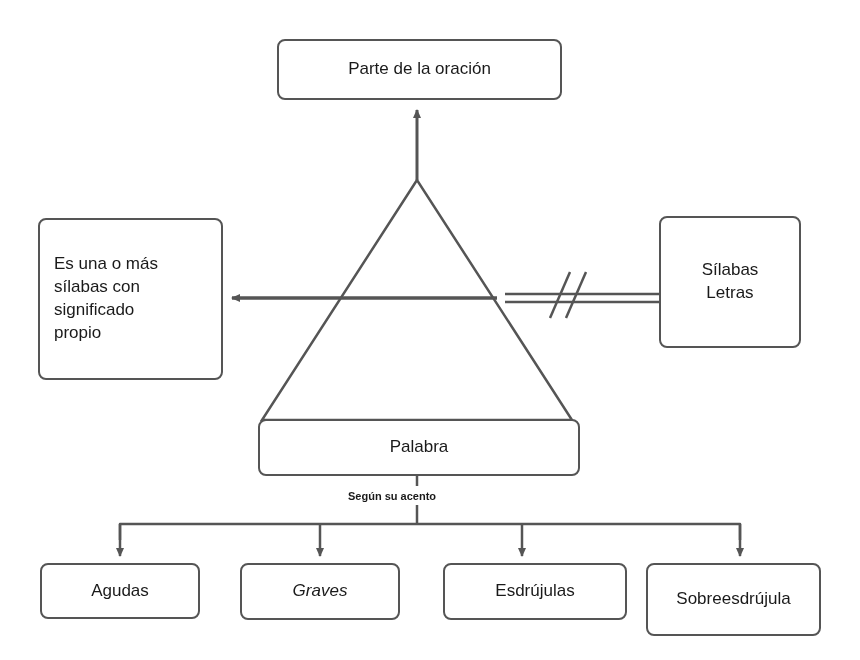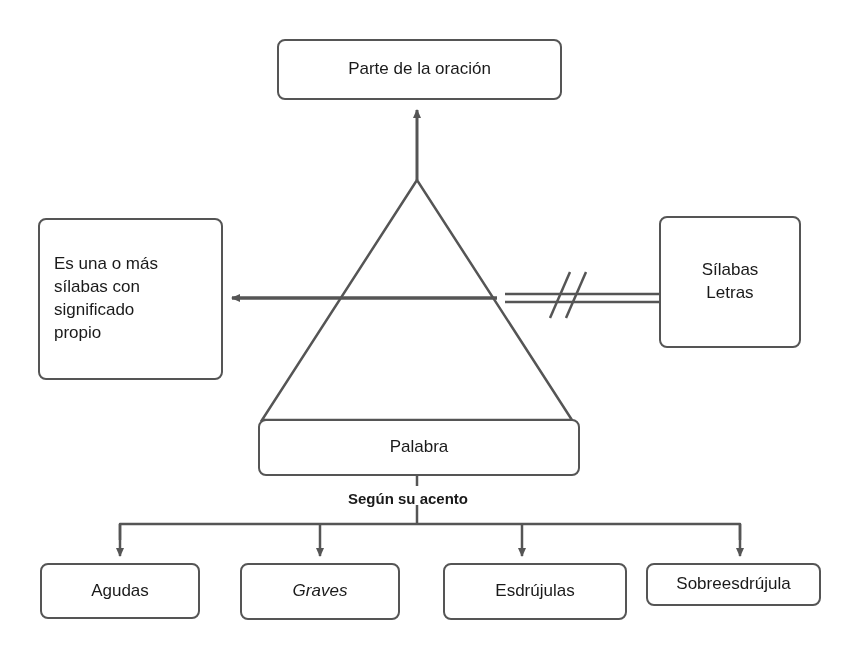--- a/index.html
+++ b/index.html
@@ -41,21 +41,21 @@
   .node.left-align {
     justify-content: flex-start;
     text-align: left;
     padding: 0 14px;
   }
   .node .txt {
     white-space: pre-line;
   }
   .caption {
     position: absolute;
-    font-size: 15px;
+    font-size: 11px;
     font-weight: bold;
     color: #1a1a1a;
     z-index: 3;
     white-space: nowrap;
   }
 </style>
 </head>
 <body>
 
 <div id="stage">
@@ -126,17 +126,17 @@
   </div>
 
   <div class="node" style="left:240px; top:563px; width:160px; height:57px;font-style:italic;">
     <span class="txt">Graves</span>
   </div>
 
   <div class="node" style="left:443px; top:563px; width:184px; height:57px;">
     <span class="txt">Esdrújulas</span>
   </div>
 
-  <div class="node" style="left:646px; top:563px; width:175px; height:43px;">
+  <div class="node" style="left:646px; top:563px; width:175px; height:73px;">
     <span class="txt">Sobreesdrújula</span>
   </div>
 
 </div>
 
 </body></html>

